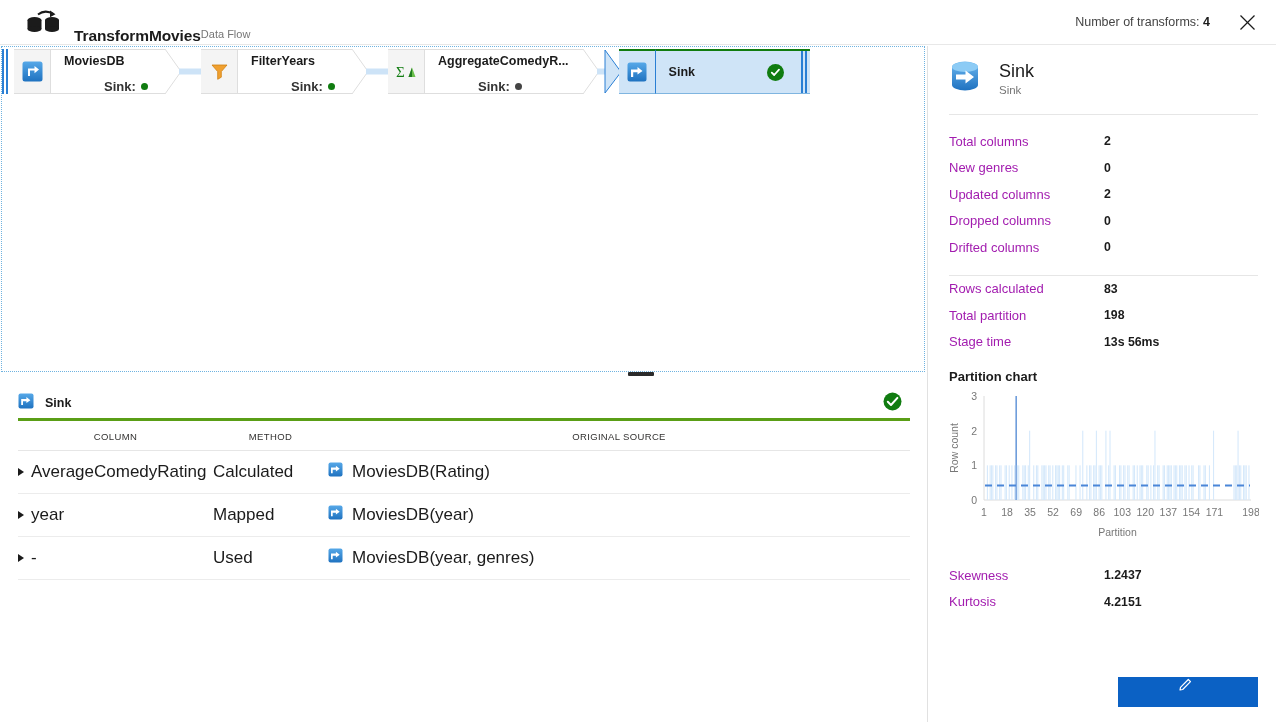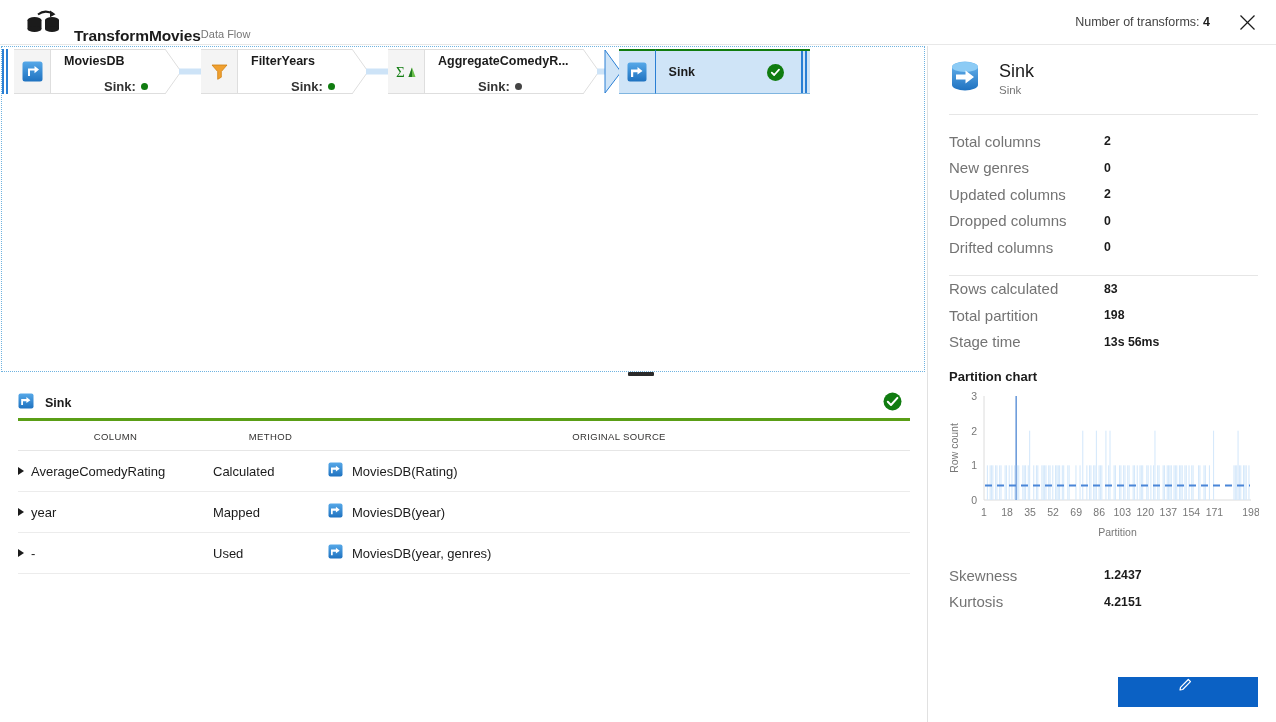--- a/index.html
+++ b/index.html
@@ -111,21 +111,21 @@
   #bp-status { margin-left:auto; margin-right:8px; }
   #bp-rule { margin:4px 16px 0 18px; height:3px; background:#5a9e16; }
 
   table#cols { width:calc(100% - 34px); margin:0 16px 0 18px; border-collapse:collapse; }
   table#cols th {
     text-align:center; font-size:9.5px; letter-spacing:0.35px; color:#323130;
     font-weight:400; padding:10px 0 8px 0; text-transform:uppercase;
     border-bottom:1px solid #e6e6e6;
   }
   table#cols td {
-    font-size:13px; color:#1b1b1b; padding:11px 0 11px 0;
+    font-size:17px; color:#1b1b1b; padding:11px 0 11px 0;
     border-bottom:1px solid #ececec; vertical-align:middle;
   }
   .col-c1 { width:195px; }
   .col-c2 { width:115px; }
   .cell-col { display:flex; align-items:center; }
   .tri {
     width:0;height:0;border-left:6px solid #1b1b1b;
     border-top:4.5px solid transparent;border-bottom:4.5px solid transparent;
     margin-right:7px; flex:none; cursor:pointer;
   }
@@ -137,21 +137,21 @@
     position:absolute; left:927px; top:46px; width:349px; height:676px;
     background:#ffffff; border-left:1px solid #e1e1e1;
   }
   #side-head { display:flex; align-items:center; padding:14px 0 16px 21px; }
   #side-head .sh-icon { margin-right:14px; }
   #side-title { font-size:18px; color:#1b1b1b; line-height:1.1; }
   #side-sub { font-size:11.5px; color:#767676; margin-top:2px; }
   .side-div { height:1px; background:#e6e6e6; margin:0 18px 0 21px; }
 
   .kv { display:flex; align-items:center; padding:0 0 0 21px; height:26.5px; }
-  .kv .k { font-size:15px; color:#737373; width:155px; }
+  .kv .k { font-size:13px; color:#a21caf; width:155px; }
   .kv .v { font-size:12.3px; color:#1b1b1b; font-weight:700; }
   #stats-block { padding-top:13px; padding-bottom:14px; }
 
   #stream-title { font-size:16px; color:#1b1b1b; padding:16px 0 10px 21px; }
   #chart-title { font-size:13px; color:#1b1b1b; font-weight:700; padding:14px 0 4px 21px; }
 
   #chart-wrap { position:relative; margin-left:21px; width:310px; height:152px; }
   #tail-block { padding-top:22px; }
 
   #edit-btn {

